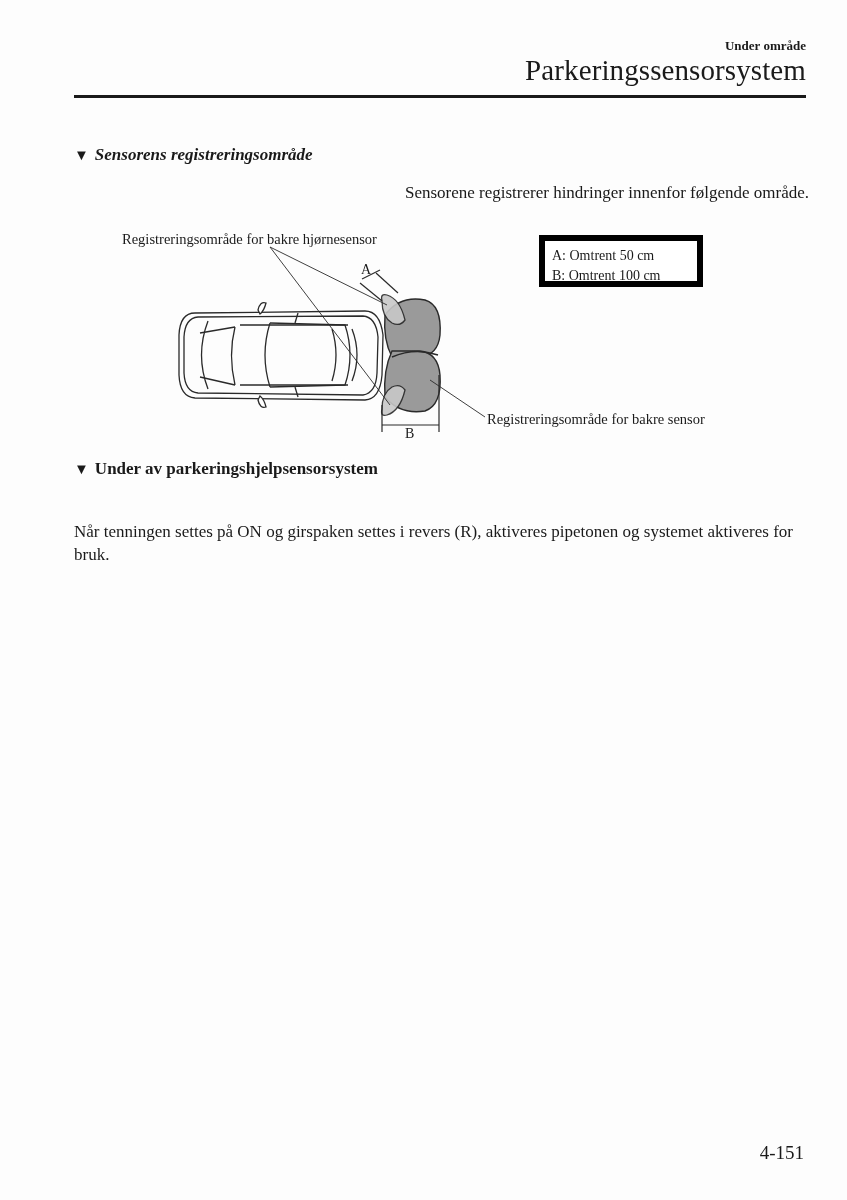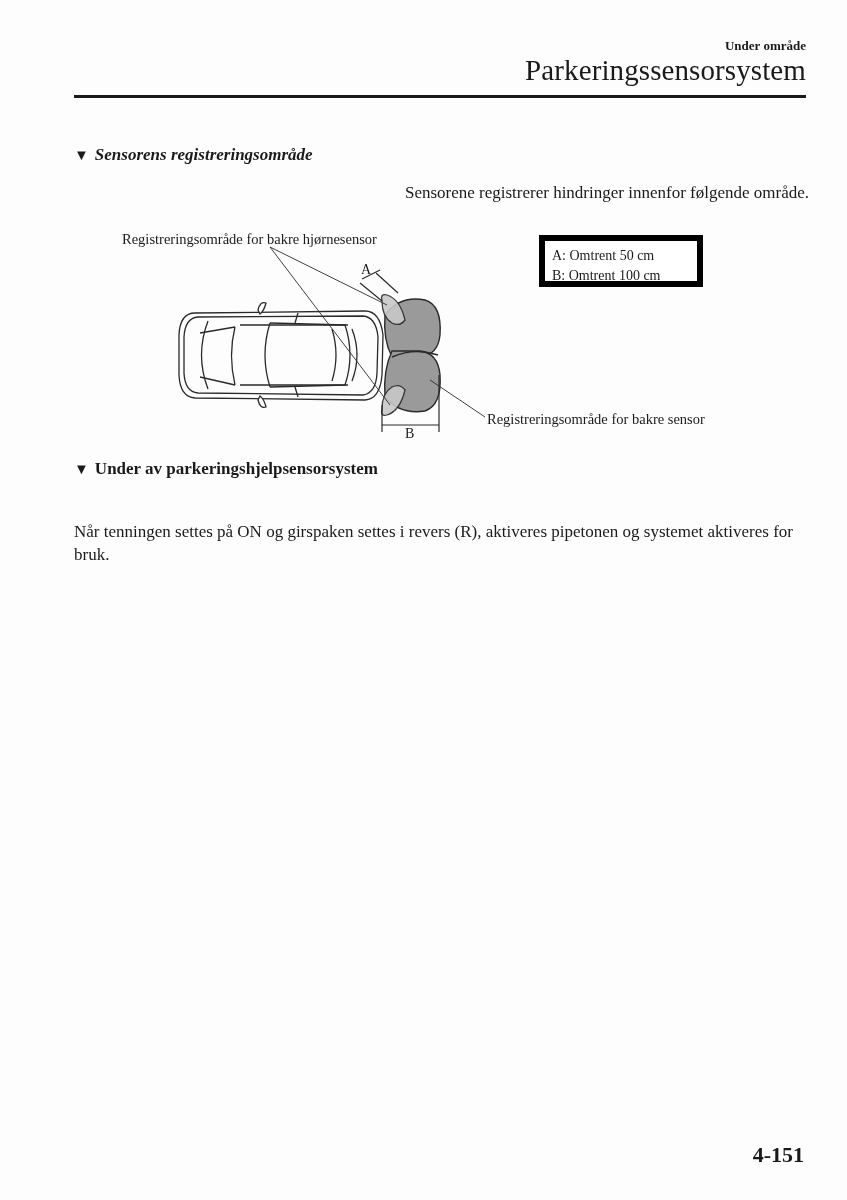--- a/index.html
+++ b/index.html
@@ -37,21 +37,21 @@
     position: absolute; left: 539px; top: 235px;
     width: 164px; height: 52px;
     border: 6px solid #000000;
     box-sizing: border-box;
     padding: 5px 0 0 7px;
     font-size: 14px; line-height: 20px;
     background: #fff;
   }
   .page-number {
     position: absolute; right: 43px; top: 1142px;
-    font-size: 22px; font-weight: bold;
+    font-size: 19px; font-weight: normal;
   }
 </style>
 </head>
 <body>
 
 <div class="section-label">Under område</div>
 <div class="page-title">Parkeringssensorsystem</div>
 <div class="title-rule"></div>
 
 <div class="heading" style="top:145px;font-style:italic;">

